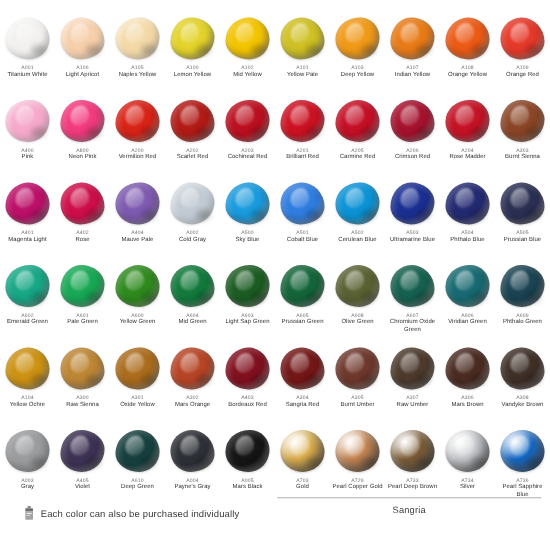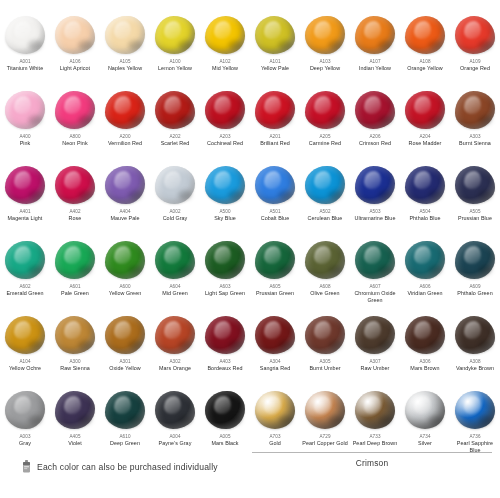--- a/index.html
+++ b/index.html
@@ -565,16 +565,16 @@
         <path d="M1 5 h7 v6.6 a0.8 0.8 0 0 1 -0.8 0.8 h-5.4 a0.8 0.8 0 0 1 -0.8 -0.8 z" fill="#a4a4a4"></path>
         <rect x="2.1" y="6.2" width="4.8" height="1.1" fill="#ffffff" opacity="0.75"></rect>
         <rect x="2.1" y="8.2" width="3.2" height="0.9" fill="#ffffff" opacity="0.55"></rect>
       </svg>
     </span>
     <span class="footnote-text">Each color can also be purchased individually</span>
   </div>
 
   <div class="metallic-section">
     <div class="metallic-rule"></div>
-    <div class="metallic-label">Crimson</div>
+    <div class="metallic-label">Sangria</div>
   </div>
 
 </div>
 
 </body></html>

